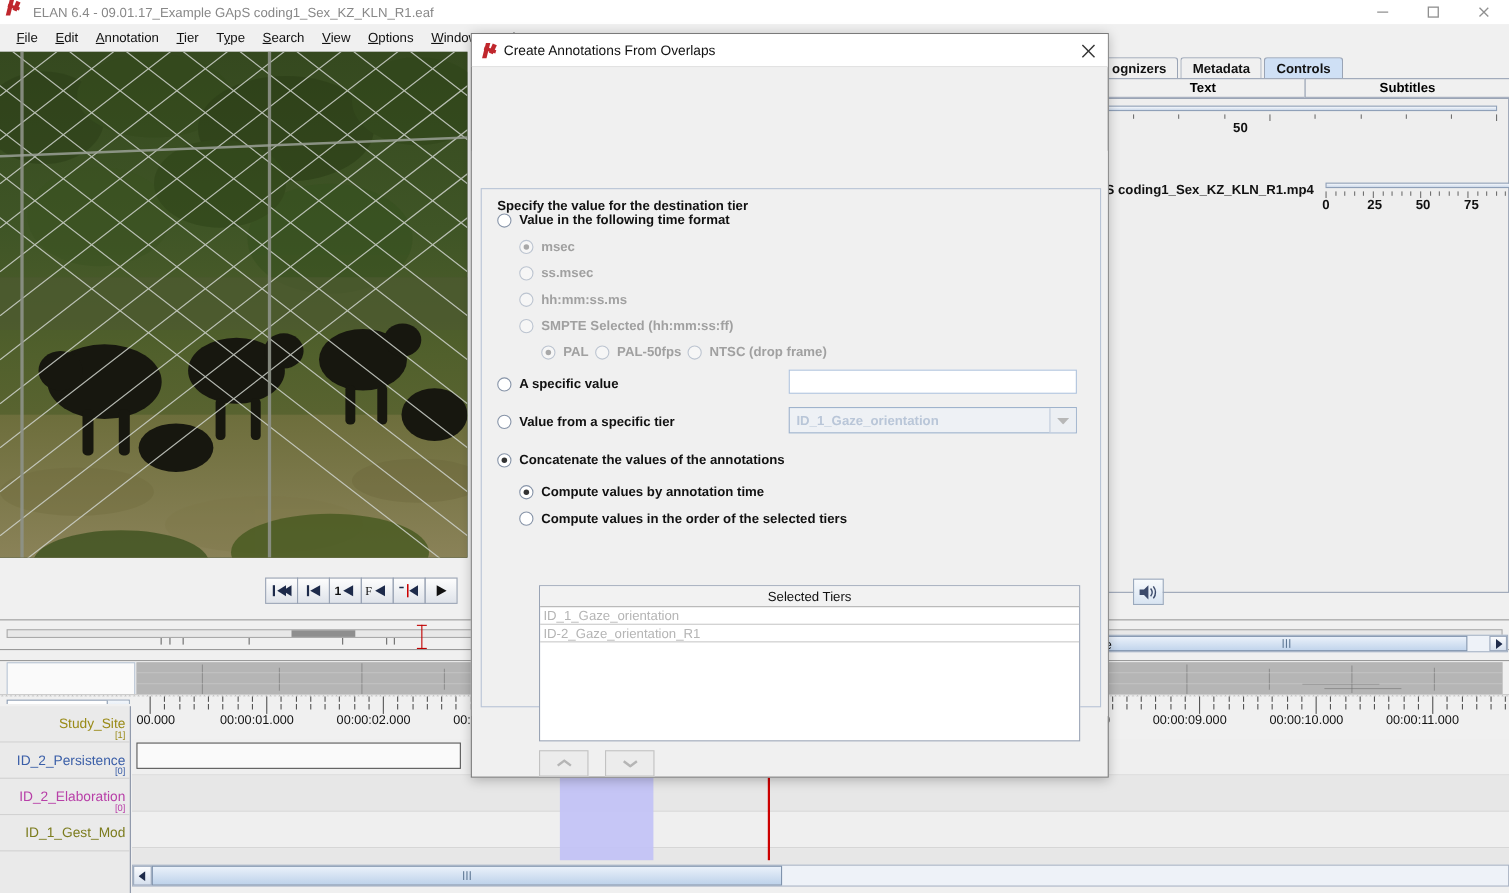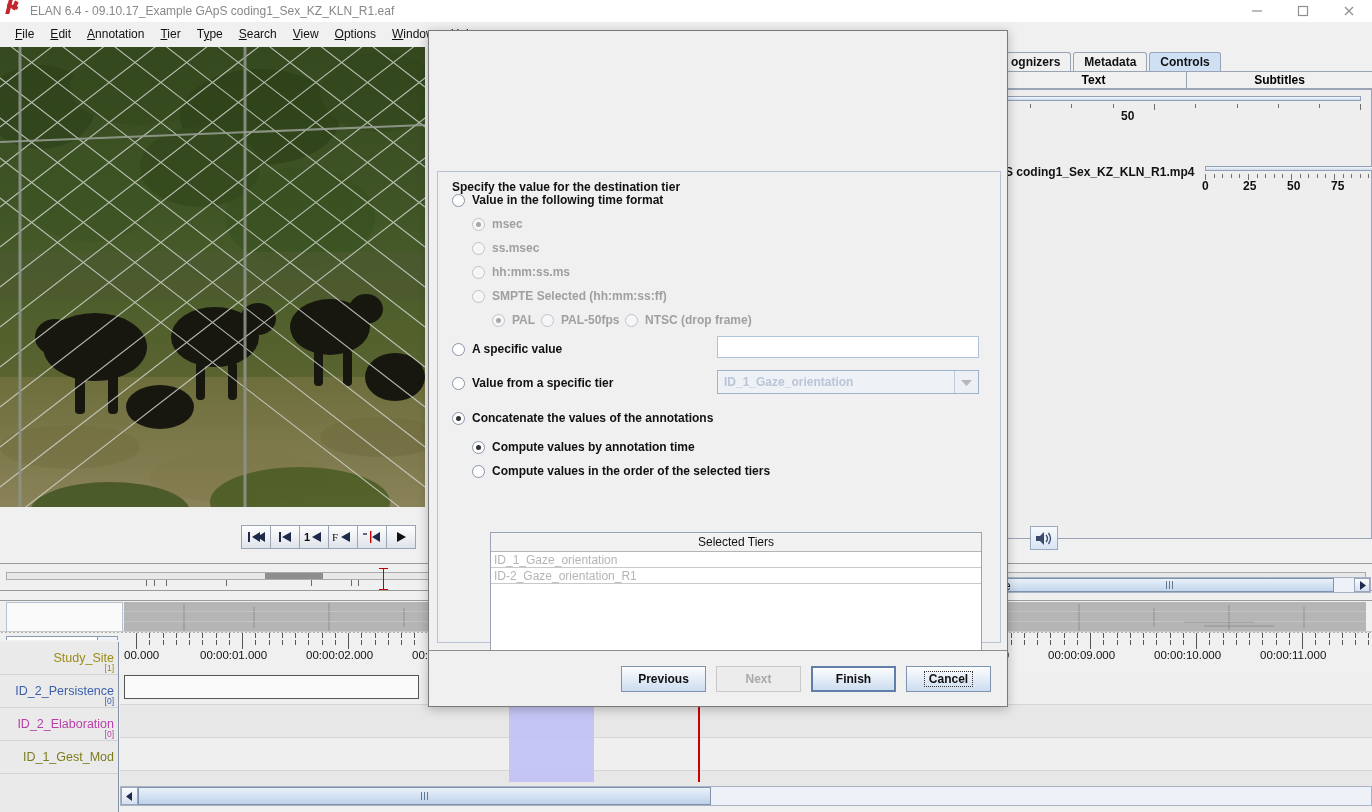--- a/index.html
+++ b/index.html
@@ -352,21 +352,21 @@
 <body>
 
 <div id="app">
 
   <div class="titlebar">
     <div class="tb-icon">
       <span class="elan-glyph">
           <i></i>
         </span>
     </div>
-    <div class="tb-title">ELAN 6.4 - 09.10.17_Example GApS coding1_Sex_KZ_KLN_R1.eaf</div>
+    <div class="tb-title">ELAN 6.4 - 09.01.17_Example GApS coding1_Sex_KZ_KLN_R1.eaf</div>
     <div class="tb-controls">
       <div class="tb-btn">
         <svg width="14" height="14" viewBox="0 0 14 14">
             <line x1="2" y1="7" x2="12" y2="7" stroke="#909090" stroke-width="1.2"></line>
           </svg>
       </div>
       <div class="tb-btn">
         <svg width="14" height="14" viewBox="0 0 14 14">
             <rect x="2.5" y="2.5" width="9" height="9" fill="none" stroke="#909090" stroke-width="1.2"></rect>
           </svg>
@@ -947,20 +947,32 @@
       <svg width="18" height="15" viewBox="0 0 18 15">
         <polygon points="1,5 5,5 9,1 9,14 5,10 1,10" fill="#3b4a6b"></polygon>
         <path d="M11 4 Q14 7.5 11 11" stroke="#3b4a6b" stroke-width="1.3" fill="none"></path>
         <path d="M13.5 2 Q17.5 7.5 13.5 13" stroke="#3b4a6b" stroke-width="1.3" fill="none"></path>
       </svg>
     </div>
   </div>
 
   <div class="dialog">
 
+    <div class="dlg-title">
+      <span class="elan-glyph">
+          <i></i>
+        </span>
+      <span class="dt-text">Create Annotations From Overlaps</span>
+      <span class="dlg-close">
+        <svg width="13" height="13" viewBox="0 0 13 13">
+            <line x1="1" y1="1" x2="12" y2="12" stroke="#333" stroke-width="1.3"></line>
+            <line x1="12" y1="1" x2="1" y2="12" stroke="#333" stroke-width="1.3"></line>
+          </svg>
+      </span>
+    </div>
 
 
     <div class="dlg-body">
       <div class="group">
         <div class="group-title">Specify the value for the destination tier</div>
 
         <div class="opt" style="left:14px; top:21px;">
           <span class="radio"></span>
           <span class="lbl">Value in the following time format</span>
         </div>
@@ -1039,23 +1051,15 @@
             </svg>
         </div>
         <div class="movebtn" style="left:112px; top:510px;">
           <svg width="14" height="8" viewBox="0 0 14 8">
               <polyline points="1,2 7,6.5 13,2" fill="none" stroke="#b5b5b5" stroke-width="2.2"></polyline>
             </svg>
         </div>
       </div>
     </div>
 
-    <div class="dlg-footer">
-      <div class="dbtn">Previous</div>
-      <div class="dbtn dis">Next</div>
-      <div class="dbtn strong">Finish</div>
-      <div class="dbtn focus">
-        <span class="fr">Cancel</span>
-      </div>
-    </div>
   </div>
 
 </div>
 
 </body></html>

